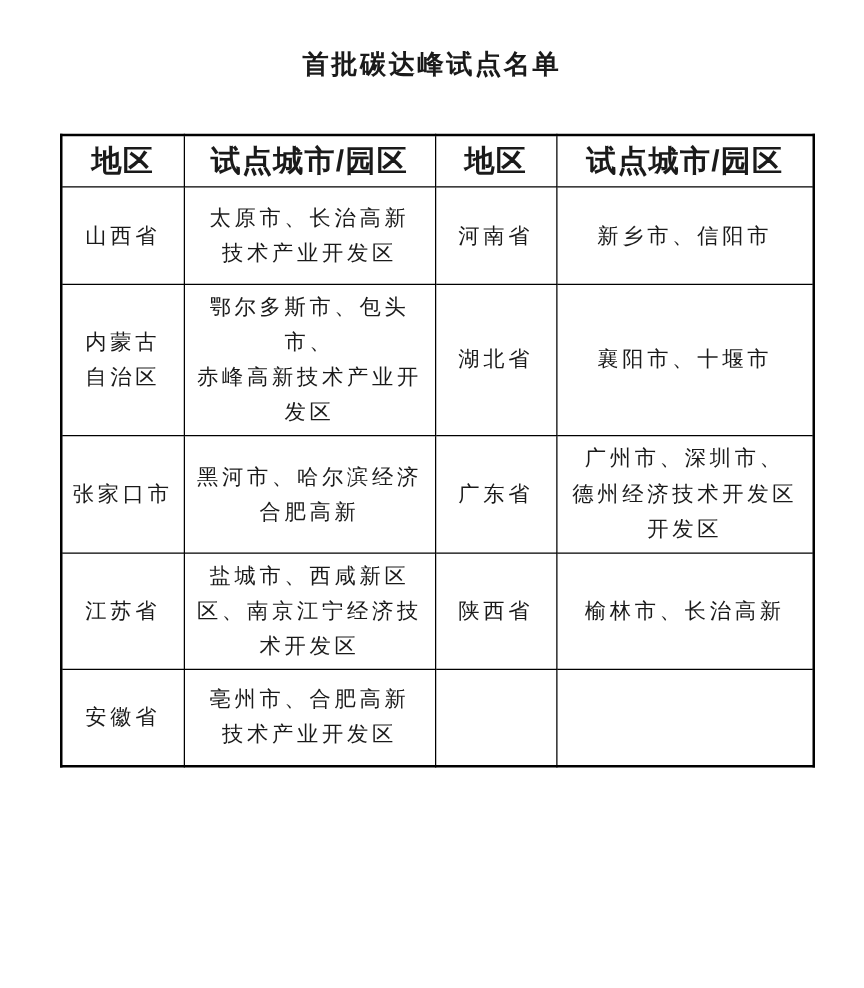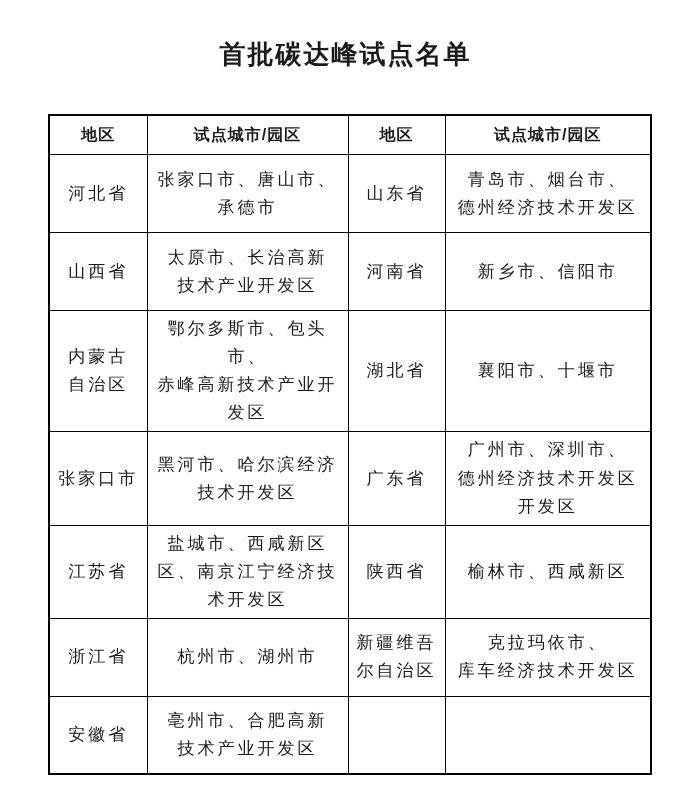--- a/index.html
+++ b/index.html
@@ -17,21 +17,21 @@
     width: 691px;
     height: 790px;
     background: var(--bg);
     color: var(--text);
     font-family: "Liberation Serif", serif;
     overflow: hidden;
   }
   .title {
     margin: 38px 0 0 0;
     text-align: center;
-    font-size: 26px;
+    font-size: 21px;
     line-height: 1.3;
     font-weight: 700;
     letter-spacing: 2px;
     color: var(--text);
     font-family: "Liberation Serif", serif;
   }
   table.pilot-table {
     border-collapse: collapse;
     table-layout: fixed;
     width: 602px;
@@ -43,21 +43,21 @@
     border: 1.5px solid var(--border);
     text-align: center;
     vertical-align: middle;
     padding: 4px 6px;
     overflow: hidden;
   }
   table.pilot-table th {
     height: 40px;
     font-family: "Liberation Sans", sans-serif;
     font-weight: 700;
-    font-size: 16px;
+    font-size: 24px;
     letter-spacing: 1px;
   }
   table.pilot-table td {
     height: 78px;
     font-family: "Liberation Serif", serif;
     font-size: 17px;
     letter-spacing: 3px;
     line-height: 1.65;
     white-space: pre-line;
   }
@@ -83,67 +83,51 @@
     <thead>
       <tr>
         <th>地区</th>
         <th>试点城市/园区</th>
         <th>地区</th>
         <th>试点城市/园区</th>
       </tr>
     </thead>
     <tbody>
       <tr>
-        <td>河北省</td>
-        <td>张家口市、唐山市、
-承德市</td>
-        <td>山东省</td>
-        <td>青岛市、烟台市、
-德州经济技术开发区</td>
-      </tr>
-      <tr>
         <td>山西省</td>
         <td>太原市、长治高新
 技术产业开发区</td>
         <td>河南省</td>
         <td>新乡市、信阳市</td>
       </tr>
       <tr>
         <td>内蒙古
 自治区</td>
         <td>鄂尔多斯市、包头市、
 赤峰高新技术产业开
 发区</td>
         <td>湖北省</td>
         <td>襄阳市、十堰市</td>
       </tr>
       <tr>
         <td>张家口市</td>
         <td>黑河市、哈尔滨经济
-技术开发区</td>
+合肥高新</td>
         <td>广东省</td>
         <td>广州市、深圳市、
 德州经济技术开发区
 开发区</td>
       </tr>
       <tr>
         <td>江苏省</td>
         <td>盐城市、西咸新区
 区、南京江宁经济技
 术开发区</td>
         <td>陕西省</td>
-        <td>榆林市、西咸新区</td>
-      </tr>
-      <tr>
-        <td>浙江省</td>
-        <td>杭州市、湖州市</td>
-        <td>新疆维吾
-尔自治区</td>
-        <td>克拉玛依市、
-库车经济技术开发区</td>
+        <td>榆林市、长治高新</td>
       </tr>
       <tr>
         <td>安徽省</td>
         <td>亳州市、合肥高新
 技术产业开发区</td>
         <td></td>
         <td></td>
       </tr>
     </tbody>
   </table>

